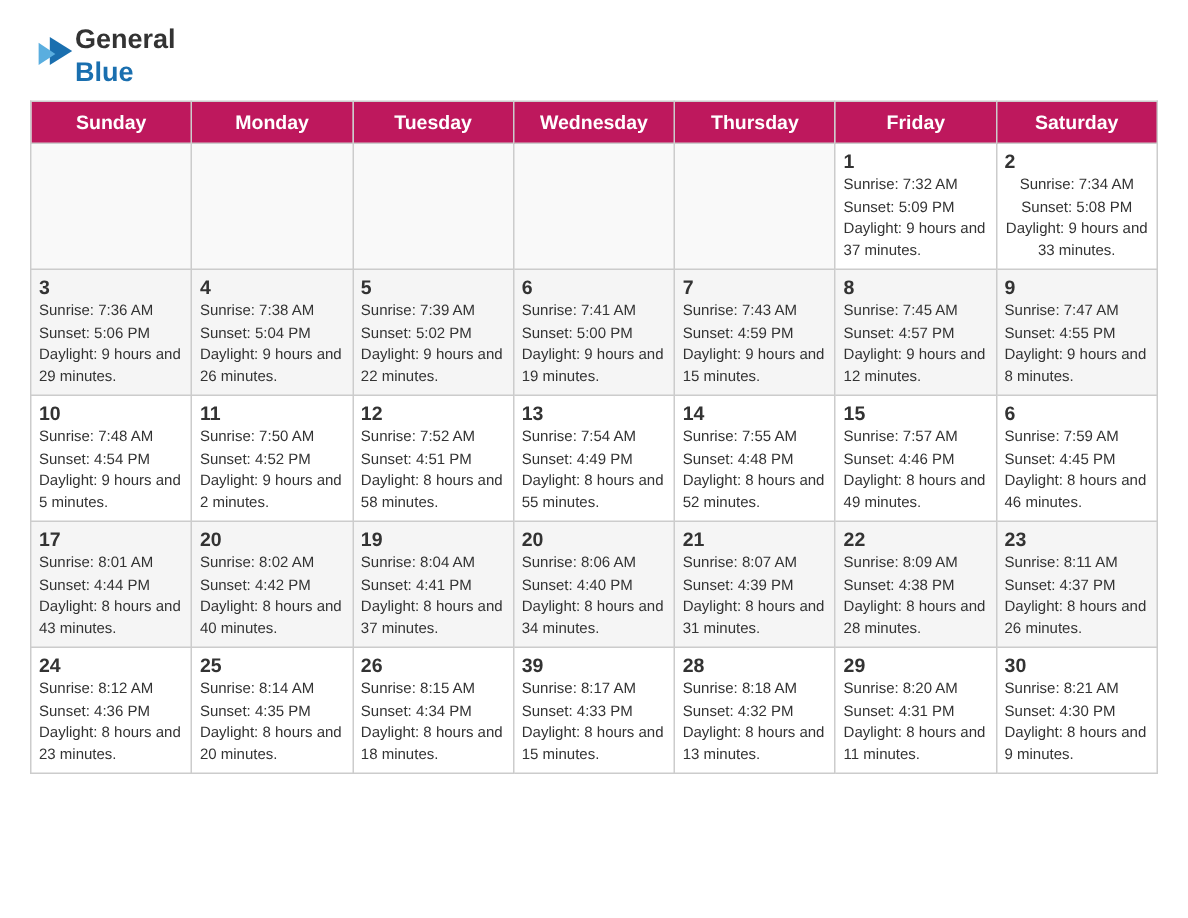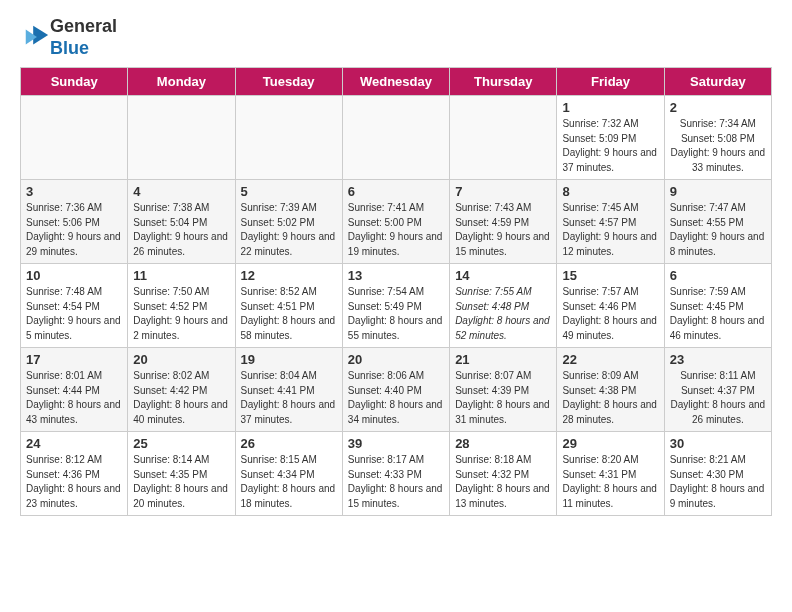--- a/index.html
+++ b/index.html
@@ -131,33 +131,33 @@
 Daylight: 9 hours and 5 minutes.</div>
           </td>
           <td>
             <div class="day-num">11</div>
             <div class="day-info" style="white-space: pre-line;">Sunrise: 7:50 AM
 Sunset: 4:52 PM
 Daylight: 9 hours and 2 minutes.</div>
           </td>
           <td>
             <div class="day-num">12</div>
-            <div class="day-info" style="white-space: pre-line;">Sunrise: 8:52 AM
+            <div class="day-info" style="white-space: pre-line;">Sunrise: 7:52 AM
 Sunset: 4:51 PM
 Daylight: 8 hours and 58 minutes.</div>
           </td>
           <td>
             <div class="day-num">13</div>
             <div class="day-info" style="white-space: pre-line;">Sunrise: 7:54 AM
-Sunset: 5:49 PM
+Sunset: 4:49 PM
 Daylight: 8 hours and 55 minutes.</div>
           </td>
           <td>
             <div class="day-num">14</div>
-            <div class="day-info" style="white-space: pre-line; font-style: italic;">Sunrise: 7:55 AM
+            <div class="day-info" style="white-space: pre-line;">Sunrise: 7:55 AM
 Sunset: 4:48 PM
 Daylight: 8 hours and 52 minutes.</div>
           </td>
           <td>
             <div class="day-num">15</div>
             <div class="day-info" style="white-space: pre-line;">Sunrise: 7:57 AM
 Sunset: 4:46 PM
 Daylight: 8 hours and 49 minutes.</div>
           </td>
           <td>
@@ -199,21 +199,21 @@
 Daylight: 8 hours and 31 minutes.</div>
           </td>
           <td>
             <div class="day-num">22</div>
             <div class="day-info" style="white-space: pre-line;">Sunrise: 8:09 AM
 Sunset: 4:38 PM
 Daylight: 8 hours and 28 minutes.</div>
           </td>
           <td>
             <div class="day-num">23</div>
-            <div class="day-info" style="white-space: pre-line; text-align: center;">Sunrise: 8:11 AM
+            <div class="day-info" style="white-space: pre-line;">Sunrise: 8:11 AM
 Sunset: 4:37 PM
 Daylight: 8 hours and 26 minutes.</div>
           </td>
         </tr>
         <tr>
           <td>
             <div class="day-num">24</div>
             <div class="day-info" style="white-space: pre-line;">Sunrise: 8:12 AM
 Sunset: 4:36 PM
 Daylight: 8 hours and 23 minutes.</div>

